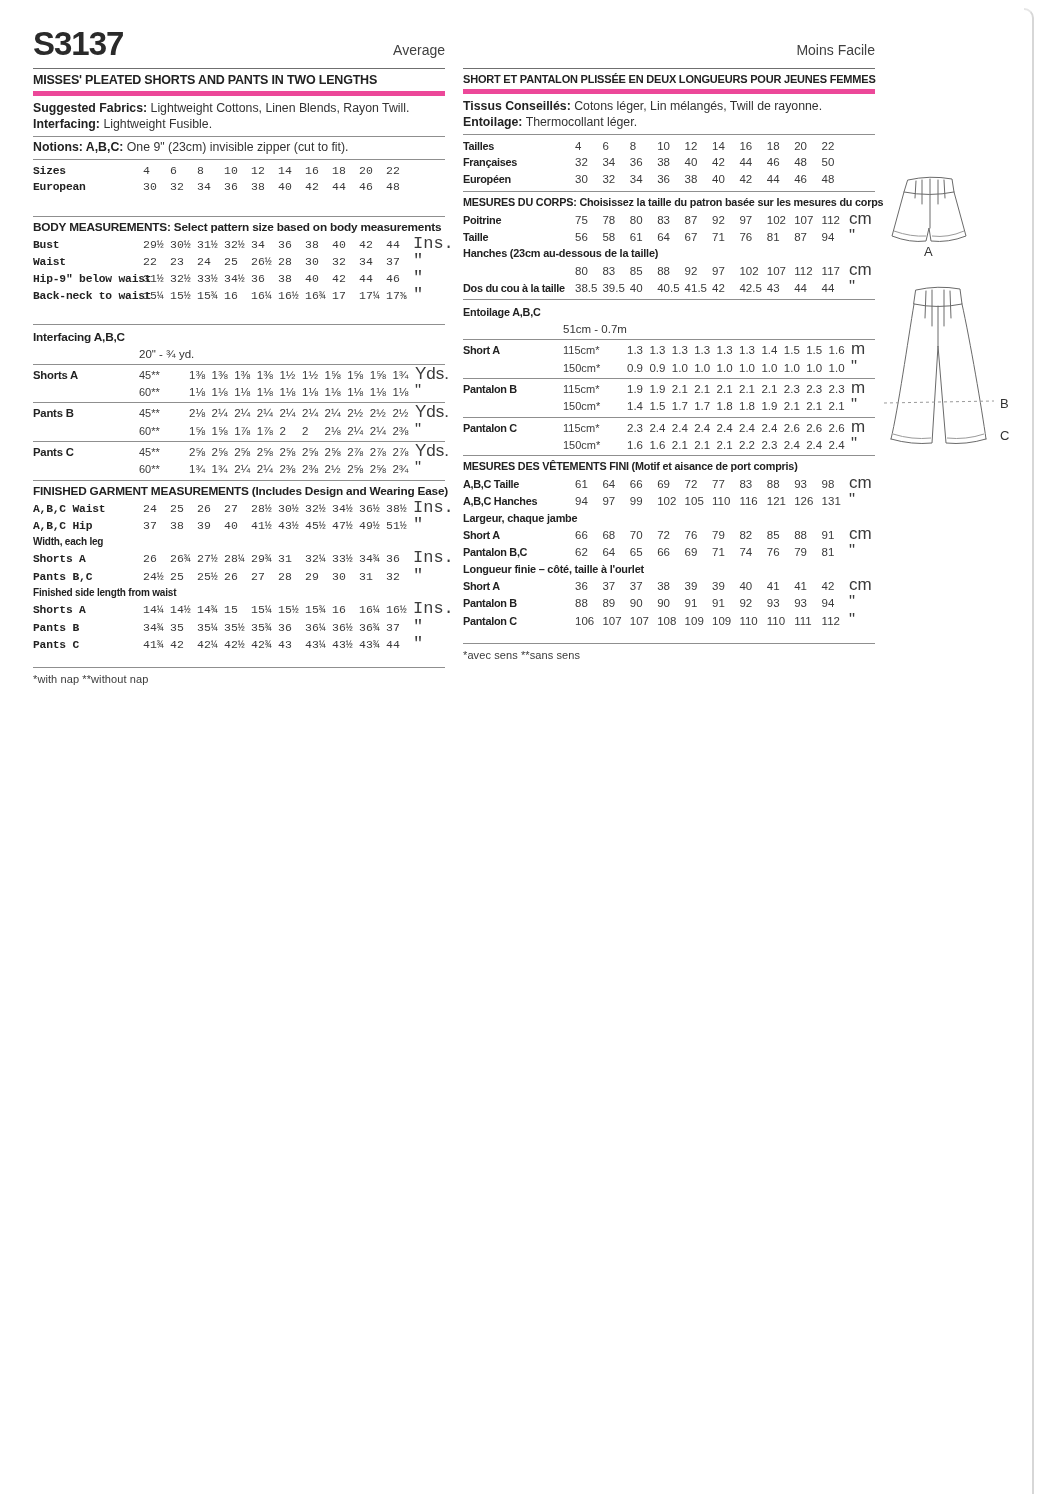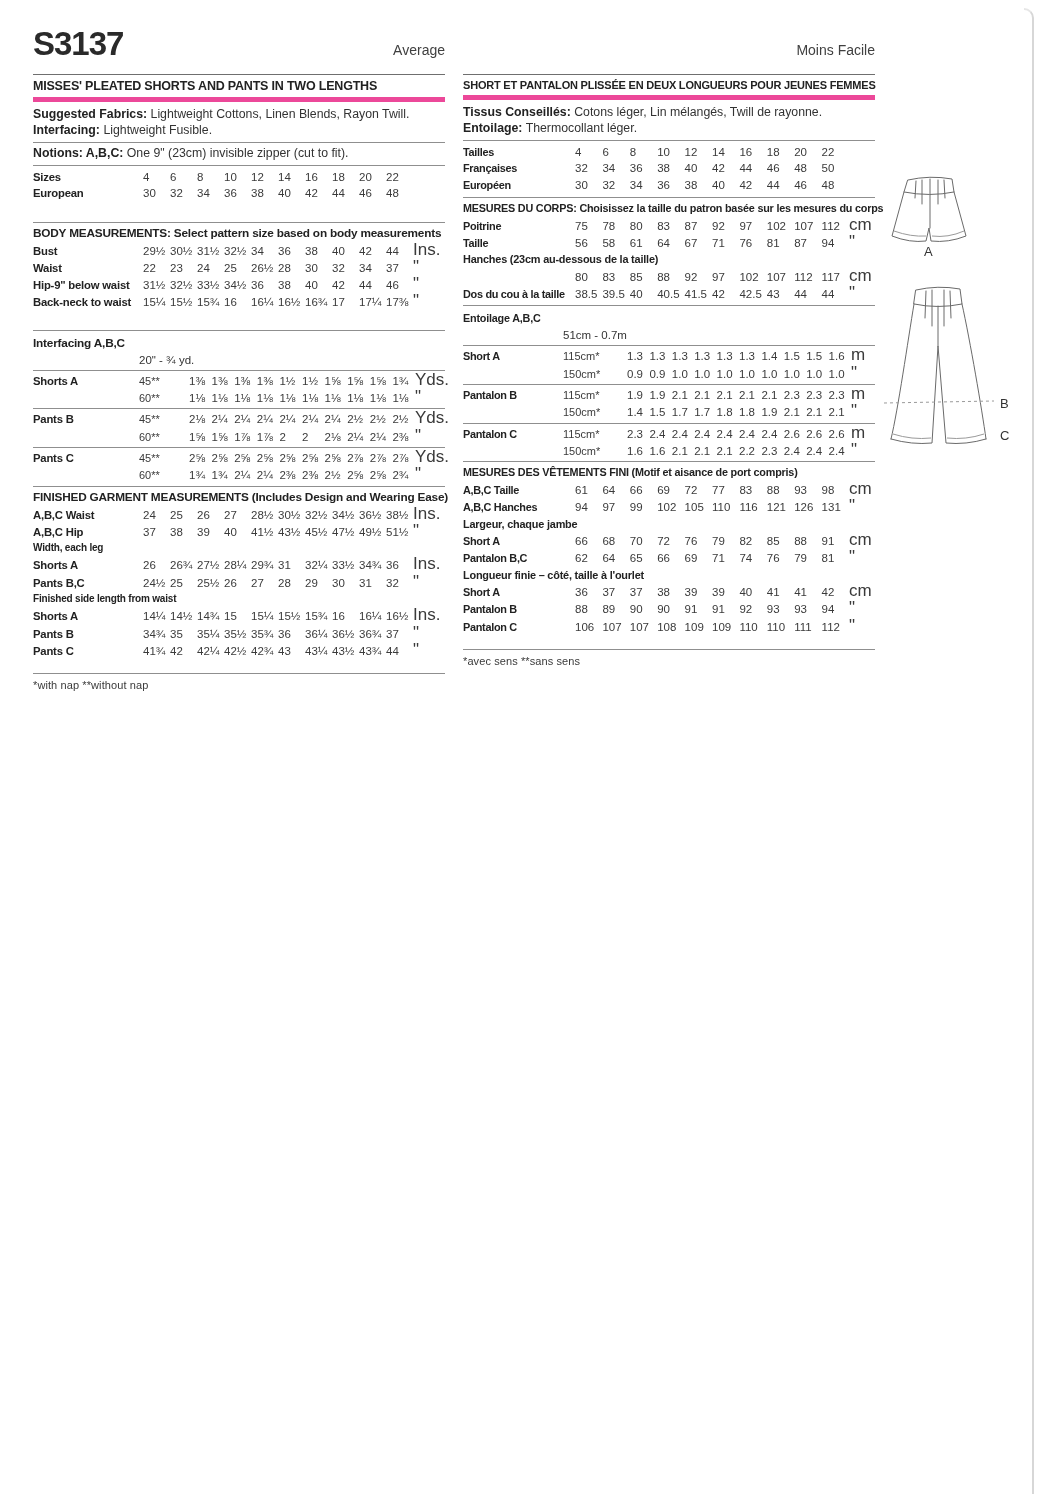--- a/index.html
+++ b/index.html
@@ -1,34 +1,34 @@
 <!DOCTYPE html>
 <html><head>
 <meta charset="utf-8">
 <style>
   html,body{margin:0;padding:0;background:#ffffff;}
   body{width:1044px;height:1500px;position:relative;font-family:"Liberation Sans",sans-serif;color:#333;-webkit-font-smoothing:antialiased;}
   .page-edge{position:absolute;top:8px;right:10px;width:8px;height:1484px;border-right:2px solid #d7d7d7;border-top:2px solid #e6e6e6;border-top-right-radius:12px;}
   .col{position:absolute;top:28px;width:412px;}
   .col-en{left:33px;}
   .col-fr{left:463px;}
-  .mast{display:flex;justify-content:space-between;align-items:flex-end;border-bottom:1.5px solid #6f6f6f;padding-bottom:15px;min-height:31px;}
+  .mast{display:flex;justify-content:space-between;align-items:flex-end;border-bottom:1.5px solid #6f6f6f;padding-bottom:9px;min-height:31px;}
   .code{font-size:33px;font-weight:bold;letter-spacing:-1px;color:#2a2a2a;line-height:30px;}
   .diff{font-size:14px;color:#404040;line-height:18px;margin-left:14px;}
   .title{font-weight:bold;font-size:12.5px;letter-spacing:-0.2px;color:#222;padding:4px 0 4px;border-bottom:5px solid #ec4899;white-space:nowrap;}
   .col-fr .title{font-size:11px;}
   .para{font-size:12.3px;line-height:16px;padding:4px 0 4px;border-bottom:1px solid #8f8f8f;color:#333;}
   .para b,.notions b{color:#222;}
   .notions{font-size:12.3px;line-height:15px;padding:3px 0 4px;border-bottom:1px solid #8f8f8f;}
   .rule{border:0;border-top:1px solid #8f8f8f;margin:0;}
   .sec-title{font-weight:bold;font-size:11.8px;letter-spacing:-0.2px;color:#222;line-height:17px;padding-top:2px;white-space:nowrap;}
   .col-fr .sec-title{font-size:10.8px;}
   .tbl{width:100%;}
   .trow{display:grid;align-items:baseline;line-height:16.3px;}
-  .row-plain-en{grid-template-columns:110px repeat(10,1fr) 32px;}
+  .row-plain-en{grid-template-columns:110px repeat(10,1fr) 32px;font-family:Liberation Mono, monospace;}
   .row-sub-en{grid-template-columns:106px 50px repeat(10,1fr) 30px;}
   .row-plain-fr{grid-template-columns:112px repeat(10,1fr) 26px;}
   .row-sub-fr{grid-template-columns:100px 64px repeat(10,1fr) 24px;}
   .cell{font-size:11.5px;color:#3a3a3a;overflow:visible;white-space:nowrap;}
   .cell.label{font-weight:bold;font-size:11.3px;letter-spacing:-0.2px;color:#222;}
   .col-fr .cell.label{font-size:10.9px;letter-spacing:-0.3px;}
   .cell.sub{font-size:11px;}
   .cell.unit{font-size:17px;}
   .row-span{font-weight:bold;font-size:10px;letter-spacing:-0.2px;color:#222;line-height:16.3px;}
   .col-fr .row-span{font-size:10.9px;}

